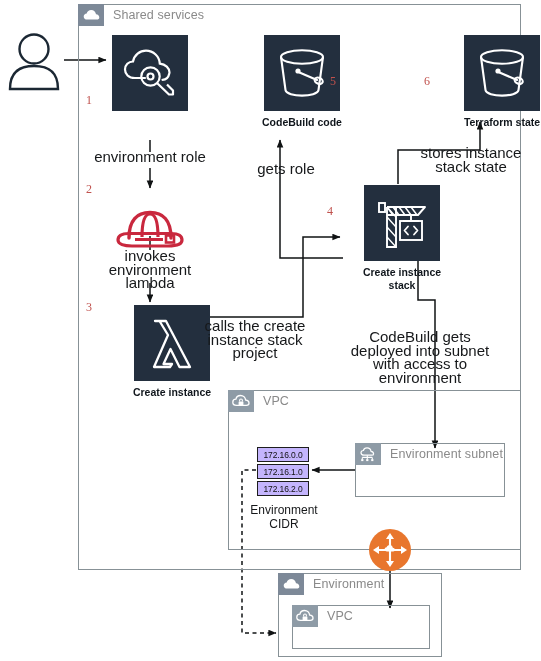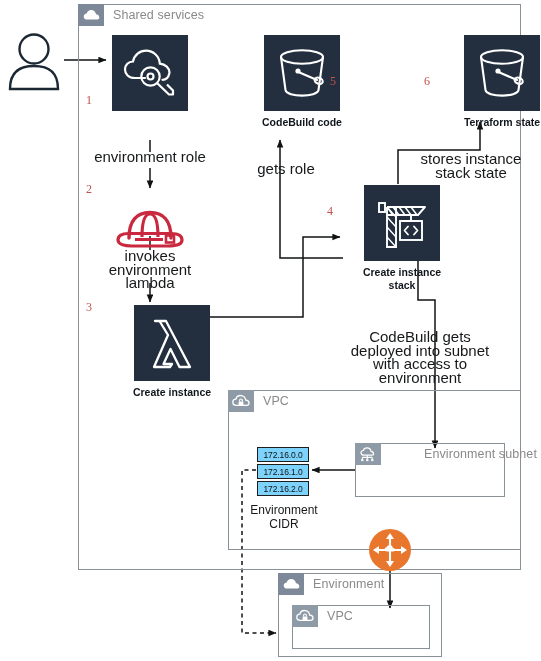--- a/index.html
+++ b/index.html
@@ -87,21 +87,21 @@
     font-size:12px;
     color:#c0514d;
     font-family:"Liberation Serif", serif;
   }
   
   .cidr-stack{position:absolute;}
   .cidr{
     width:52px;
     height:15px;
     border:1.4px solid #1d1d1d;
-    background:#7dd3fc;
+    background:#c4b5fd;
     font-size:8.5px;
     color:#101010;
     display:flex;align-items:center;justify-content:center;
     box-sizing:border-box;
     margin-bottom:2px;
     letter-spacing:-.1px;
   }
   
   .sub-box{
     position:absolute;
@@ -231,24 +231,27 @@
   <div class="node" style="left:112px;top:305px;">
     <div class="tile">
       <svg width="56" height="58" viewBox="0 0 56 58">
         <path d="M11 7 L22 7 L46 53 L35.5 53 L26.5 35 L19.5 50 L28 50 L26 53 L10 53 L24 21 L15.5 7 z" fill="none" stroke="#ffffff" stroke-width="2.3" stroke-linejoin="round"></path>
       </svg>
     </div>
     <div class="caption">Create instance</div>
   </div>
   <div class="num" style="left:86px;top:300px;">3</div>
 
+  <div class="txt" style="left:196px;top:319px;width:118px;">calls the create
+instance stack
+project</div>
 
   <div class="txt" style="left:246px;top:162px;width:80px;">gets role</div>
 
-  <div class="txt" style="left:412px;top:146px;width:118px;margin-top:6px;">stores instance
+  <div class="txt" style="left:412px;top:146px;width:118px;">stores instance
 stack state</div>
 
   <div class="node" style="left:342px;top:185px;">
     <div class="tile">
       <svg width="58" height="56" viewBox="0 0 58 56">
         <rect x="6" y="8" width="6" height="9" fill="none" stroke="#ffffff" stroke-width="1.9"></rect>
         <path d="M14 12 L52 12 L45 20 L14 20" fill="none" stroke="#ffffff" stroke-width="1.9" stroke-linejoin="round"></path>
         <path d="M14 12 L20 20 M20 12 L26 20 M26 12 L32 20 M32 12 L38 20 M38 12 L44 20" stroke="#ffffff" stroke-width="1.5"></path>
         <path d="M14 12 L14 52 L23 52 L23 12" fill="none" stroke="#ffffff" stroke-width="1.9"></path>
         <path d="M14 12 L23 22 M14 22 L23 32 M14 32 L23 42 M14 42 L23 52" stroke="#ffffff" stroke-width="1.4"></path>
@@ -280,21 +283,21 @@
 
   <div class="cidr-stack" style="left:257px;top:447px;">
     <div class="cidr">172.16.0.0</div>
     <div class="cidr">172.16.1.0</div>
     <div class="cidr">172.16.2.0</div>
   </div>
   <div class="txt" style="left:232px;top:504px;width:104px;font-size:12px;">Environment
 CIDR</div>
 
   <div class="sub-box" style="left:355px;top:443px;width:150px;height:54px;"></div>
-  <div class="group-tab badge-light" style="left:355px;top:443px;gap:34px;">
+  <div class="group-tab badge-light" style="left:355px;top:443px;">
     <div class="tab-badge">
       <svg width="18" height="15" viewBox="0 0 18 15">
         <path d="M5 8.2 C3 8.2 2 7 2 5.8 C2 4.6 3 3.5 4.4 3.5 C4.8 1.8 6.3 0.8 8 0.8 C10.2 0.8 11.8 2.4 12 4.3 C13.5 4.5 14.6 5.6 14.6 6.9 C14.6 7.9 13.8 8.2 12.6 8.2 z" fill="none" stroke="#ffffff" stroke-width="1.2"></path>
         <path d="M8.3 8.2 L8.3 10.4 M3.3 10.4 L13.3 10.4 M3.3 10.4 L3.3 12.2 M8.3 10.4 L8.3 12.2 M13.3 10.4 L13.3 12.2" stroke="#ffffff" stroke-width="1.1" fill="none"></path>
         <rect x="2.2" y="12.1" width="2.2" height="2" fill="#ffffff"></rect>
         <rect x="7.2" y="12.1" width="2.2" height="2" fill="#ffffff"></rect>
         <rect x="12.2" y="12.1" width="2.2" height="2" fill="#ffffff"></rect>
       </svg>
     </div>
     <div class="tab-label">Environment subnet</div>

